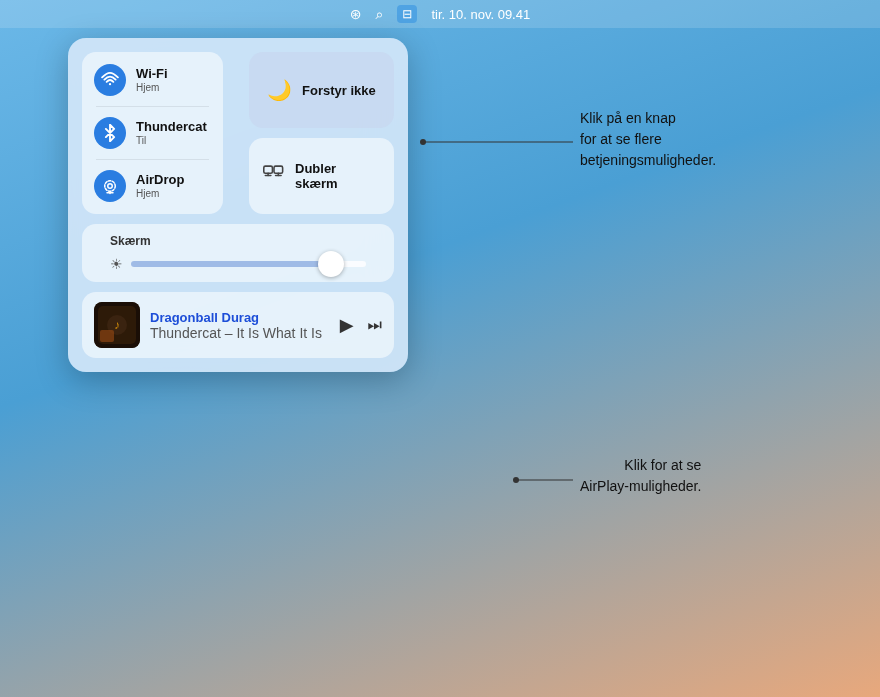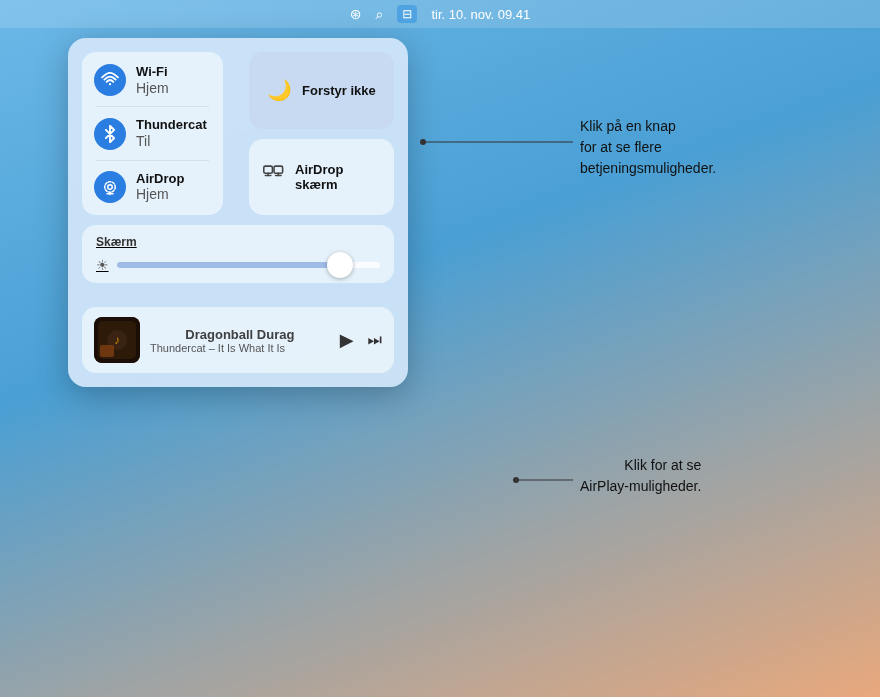--- a/index.html
+++ b/index.html
@@ -105,21 +105,21 @@
       display: flex;
       flex-direction: column;
     }
     .tile-title {
       font-size: 13px;
       font-weight: 600;
       color: #111;
       line-height: 1.2;
     }
     .tile-subtitle {
-      font-size: 14px;
+      font-size: 10px;
       color: #555;
       line-height: 1.2;
     }
 
     .tile-divider {
       height: 1px;
       background: rgba(0,0,0,0.08);
       margin: 0 2px;
     }
 
@@ -150,23 +150,22 @@
     .right-tile-label {
       font-size: 13px;
       font-weight: 600;
       color: #111;
     }
 
     
     .slider-section {
       background: rgba(255,255,255,0.55);
       border-radius: 14px;
-      padding: 10px 14px;
-      margin-bottom: 24px;
-      text-decoration: underline;
+      padding: 10px 28px;
+      margin-bottom: 10px;
     }
 
     .slider-label {
       font-size: 12px;
       font-weight: 600;
       color: #333;
       margin-bottom: 8px;
     }
 
     .slider-row {
@@ -256,28 +255,27 @@
       font-size: 22px;
     }
 
     .now-playing-info {
       flex: 1;
       min-width: 0;
     }
     .now-playing-title {
       font-size: 13px;
       font-weight: 700;
-      color: #404040;
+      color: #1d4ed8;
       white-space: nowrap;
       overflow: hidden;
       text-overflow: ellipsis;
-      text-align: center;
     }
     .now-playing-subtitle {
-      font-size: 11px;
+      font-size: 14px;
       color: #555;
       white-space: nowrap;
       overflow: hidden;
       text-overflow: ellipsis;
     }
 
     .playback-controls {
       display: flex;
       align-items: center;
       gap: 14px;
@@ -372,21 +370,21 @@
         <span class="right-tile-icon">
           <svg width="22" height="18" viewBox="0 0 28 22" fill="none" stroke="#444" stroke-width="2" stroke-linecap="round" stroke-linejoin="round">
             <rect x="1" y="1" width="11" height="9" rx="2"></rect>
             <rect x="14" y="1" width="11" height="9" rx="2"></rect>
             <line x1="6.5" y1="10" x2="6.5" y2="13"></line>
             <line x1="3" y1="13" x2="10" y2="13"></line>
             <line x1="19.5" y1="10" x2="19.5" y2="13"></line>
             <line x1="16" y1="13" x2="23" y2="13"></line>
           </svg>
         </span>
-        <span class="right-tile-label">AirDrop skærm</span>
+        <span class="right-tile-label">Dubler skærm</span>
       </div>
     </div>
   </div>
 
   <div class="slider-section">
     <div class="slider-label">Skærm</div>
     <div class="slider-row">
       <span class="slider-icon">☀</span>
       <div class="slider-track" style="flex:1; position:relative; height:6px;">
         <div class="slider-fill" style="width:85%;"></div>
@@ -411,21 +409,21 @@
       <div class="now-playing-subtitle">Thundercat – It Is What It Is</div>
     </div>
     <div class="playback-controls">
       <span class="playback-btn">▶</span>
       <span class="playback-btn" style="font-size:16px;">⏭</span>
     </div>
   </div>
 
 </div>
 
-<div class="annotation" style="top: 116px; left: 580px; max-width: 220px;">
+<div class="annotation" style="top: 108px; left: 580px; max-width: 220px;">
   <span style="white-space: pre-line; font-size: 14px; color: #111; line-height: 1.5;">Klik på en knap
 for at se flere
 betjeningsmuligheder.</span>
 </div>
 
 <svg style="position:absolute; top:0; left:0; width:880px; height:697px; pointer-events:none;">
 
   <line x1="573" y1="142" x2="423" y2="142" stroke="#333" stroke-width="1.2"></line>
   <circle cx="423" cy="142" r="3" fill="#333"></circle>
 

